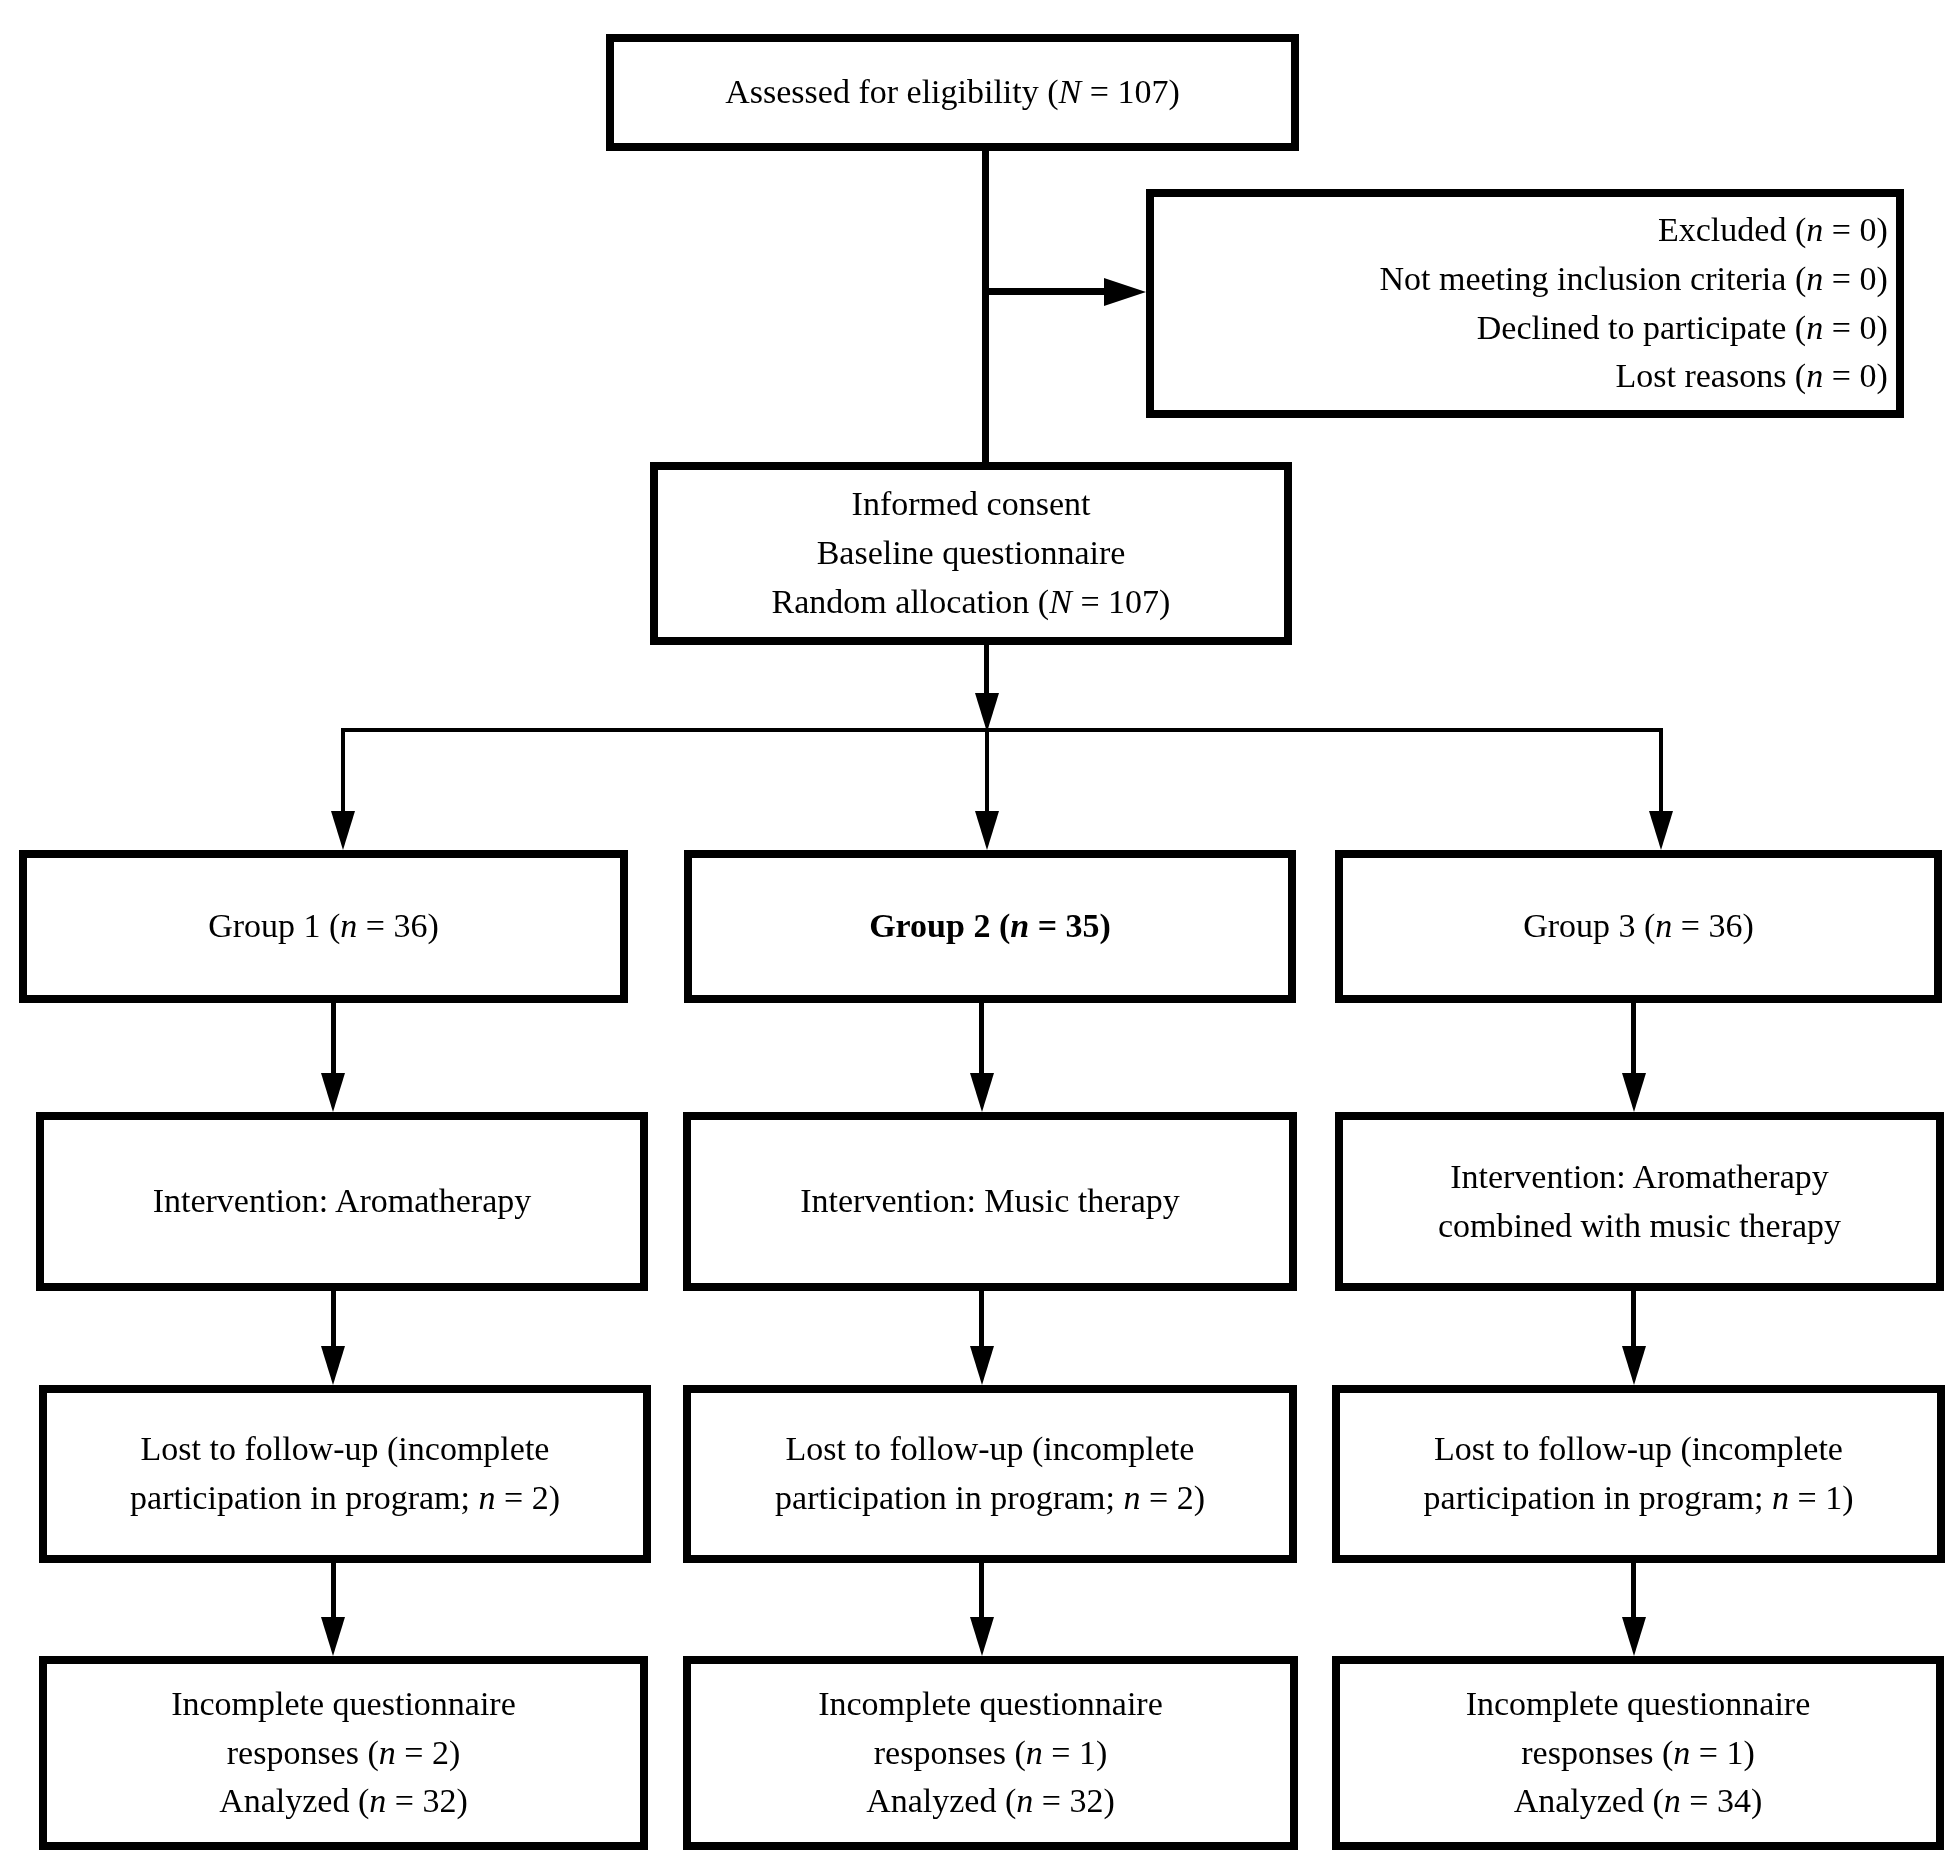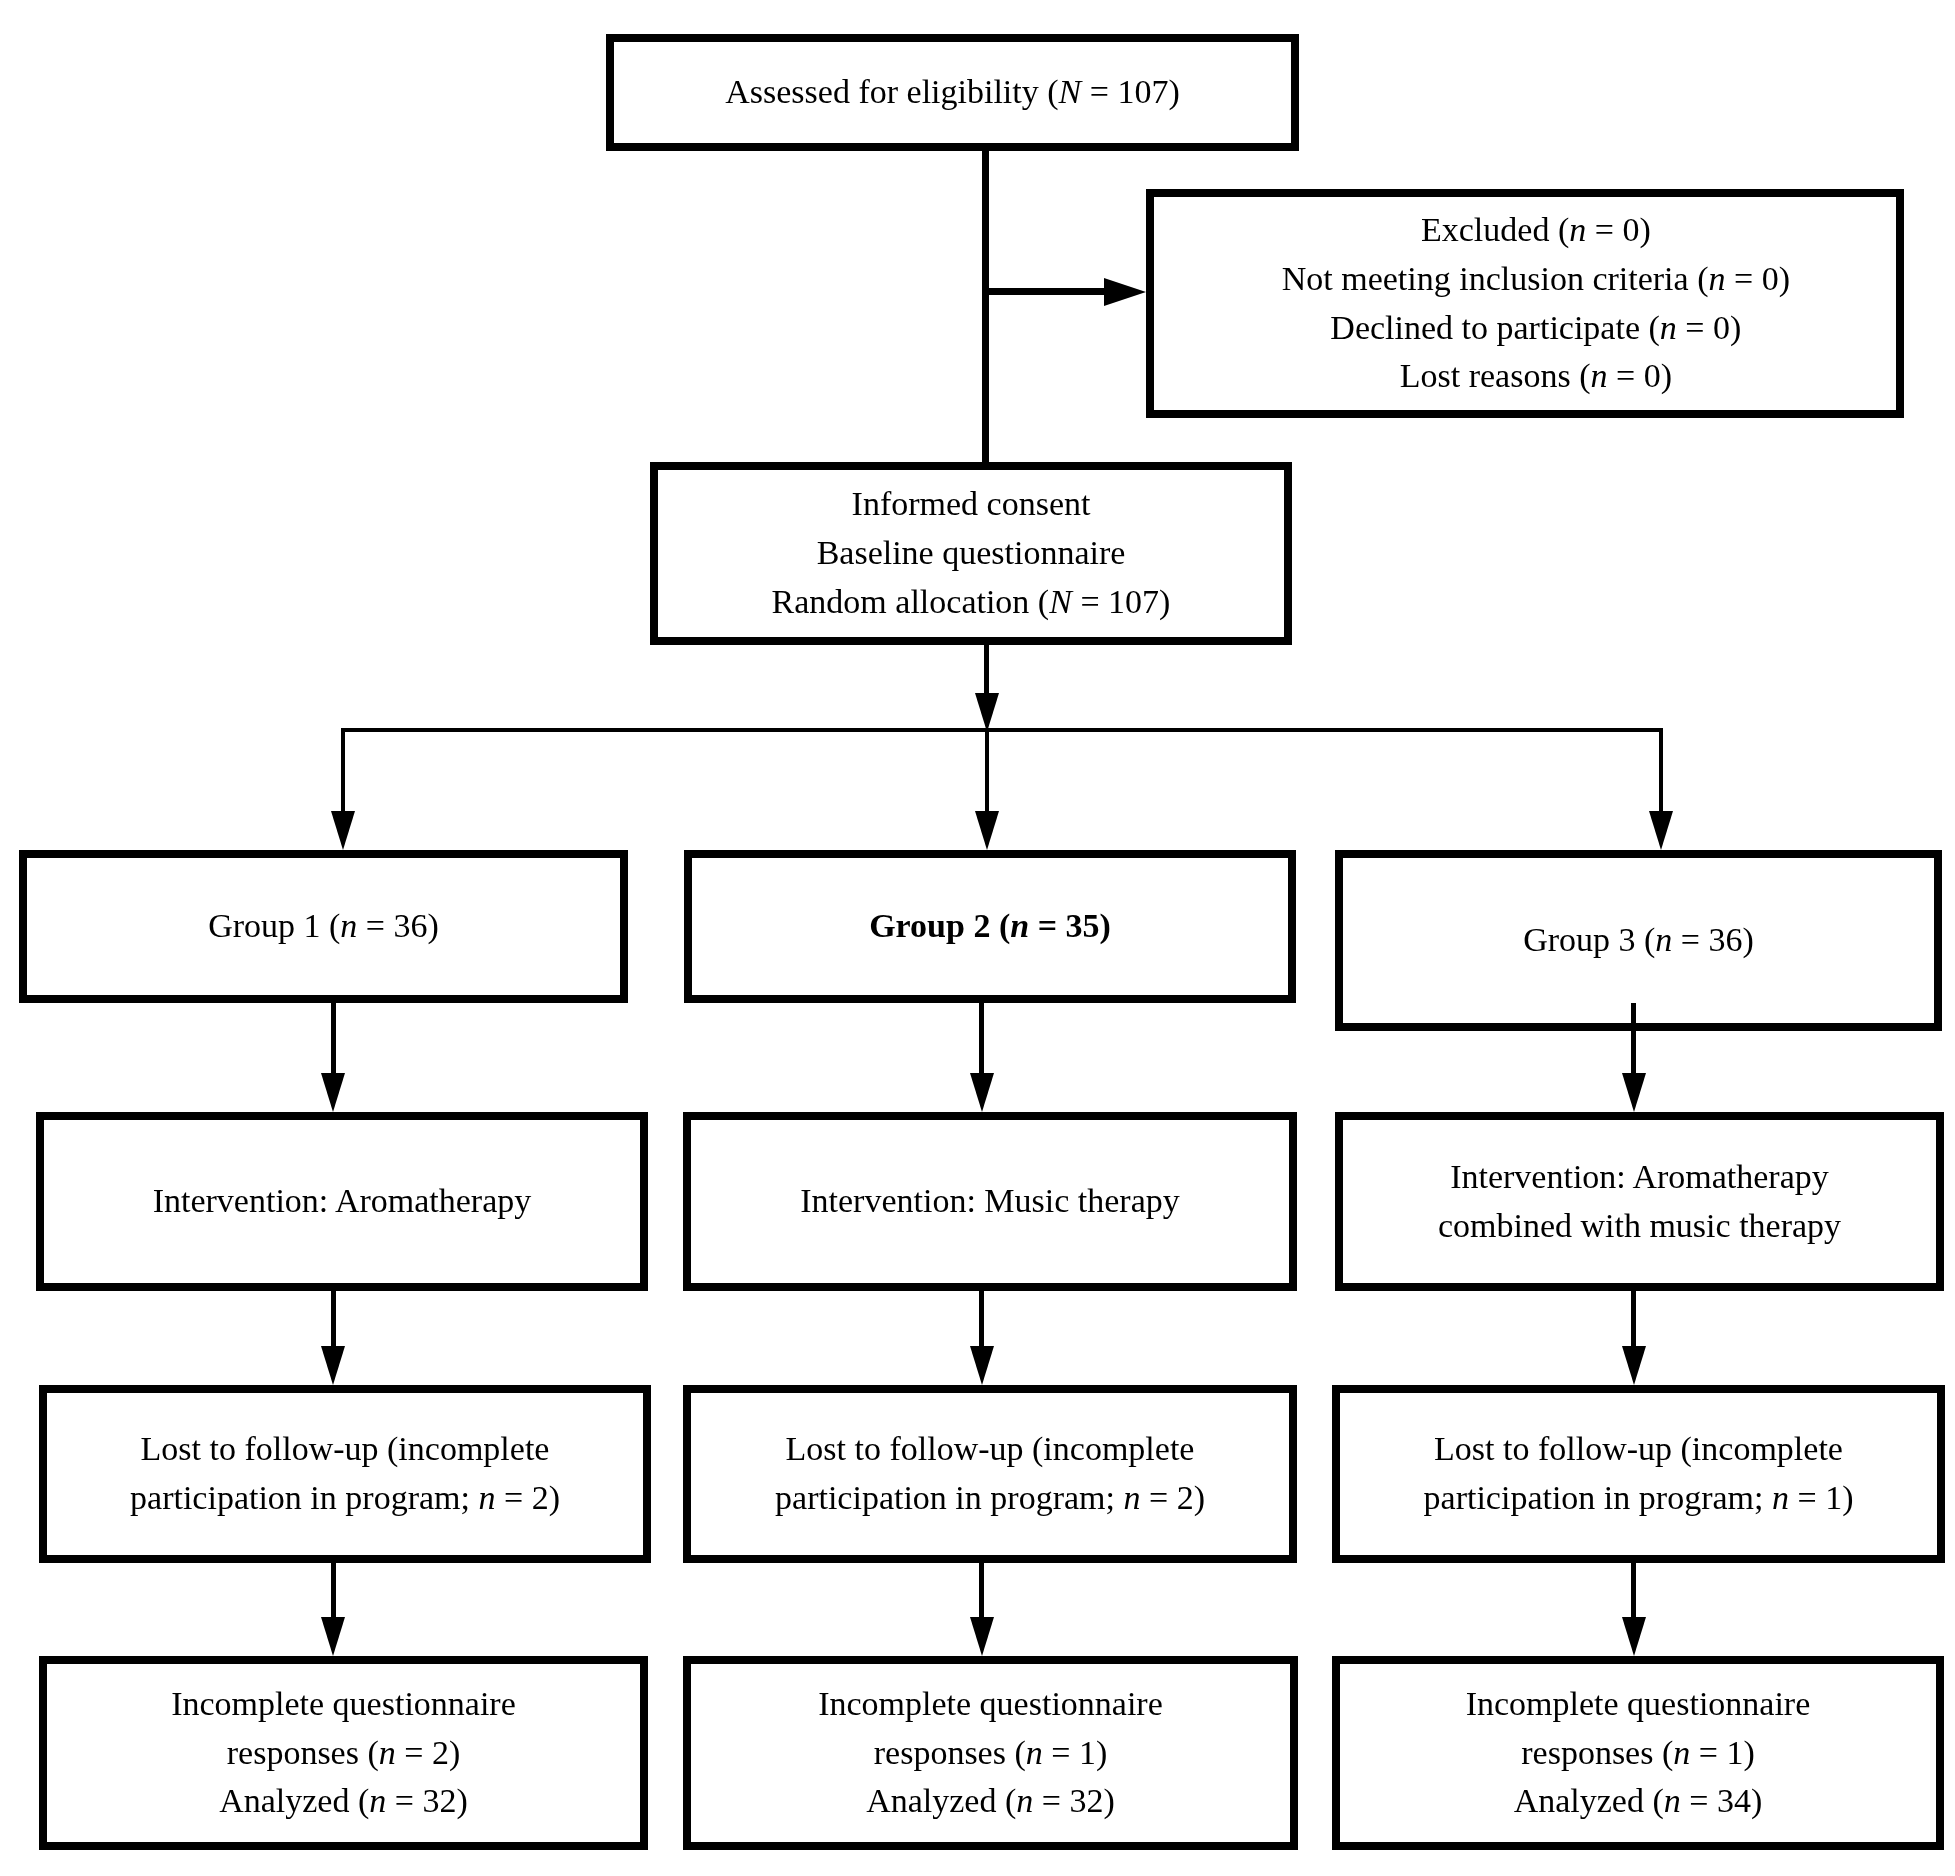--- a/index.html
+++ b/index.html
@@ -18,21 +18,21 @@
     background: var(--paper, #ffffff);
     display: flex;
     flex-direction: column;
     justify-content: center;
     align-items: center;
     text-align: center;
     font-size: 34px;
     line-height: 1.44;
   }
   .box.left {
-    align-items: center;
+    align-items: flex-end;
     text-align: left;
     padding-left: 30px;
     padding-right: 8.3px;
   }
   .tline { display: block; white-space: nowrap; }
   .tline em { font-style: italic; }
   .vline, .hline { position: absolute; background: var(--ink, #000000); }
   .arrow-down {
     position: absolute; width: 0; height: 0;
     border-left: 12px solid transparent;
@@ -86,21 +86,21 @@
 
   <div class="vline" style="left:1659px; top:730px; width:3.6px; height:82px;"></div>
   <div class="arrow-down" style="left:1649px; top:811px;"></div>
 
   <div class="box" style="left:19px; top:850px; width:609px; height:153px;">
       <span class="tline"><span>Group 1 (</span><em>n</em><span> = 36)</span></span>
     </div>
   <div class="box" style="left:684px; top:850px; width:612px; height:153px;font-weight:bold;">
       <span class="tline"><span>Group 2 (</span><em>n</em><span> = 35)</span></span>
     </div>
-  <div class="box" style="left:1335px; top:850px; width:607px; height:181px;">
+  <div class="box" style="left:1335px; top:850px; width:607px; height:153px;">
       <span class="tline"><span>Group 3 (</span><em>n</em><span> = 36)</span></span>
     </div>
 
   <div class="vline" style="left:331px; top:1003px; width:5.2px; height:71px;"></div>
   <div class="arrow-down" style="left:321px; top:1073px;"></div>
   <div class="vline" style="left:979px; top:1003px; width:5.2px; height:71px;"></div>
   <div class="arrow-down" style="left:970px; top:1073px;"></div>
   <div class="vline" style="left:1631px; top:1003px; width:5.2px; height:71px;"></div>
   <div class="arrow-down" style="left:1622px; top:1073px;"></div>
 

